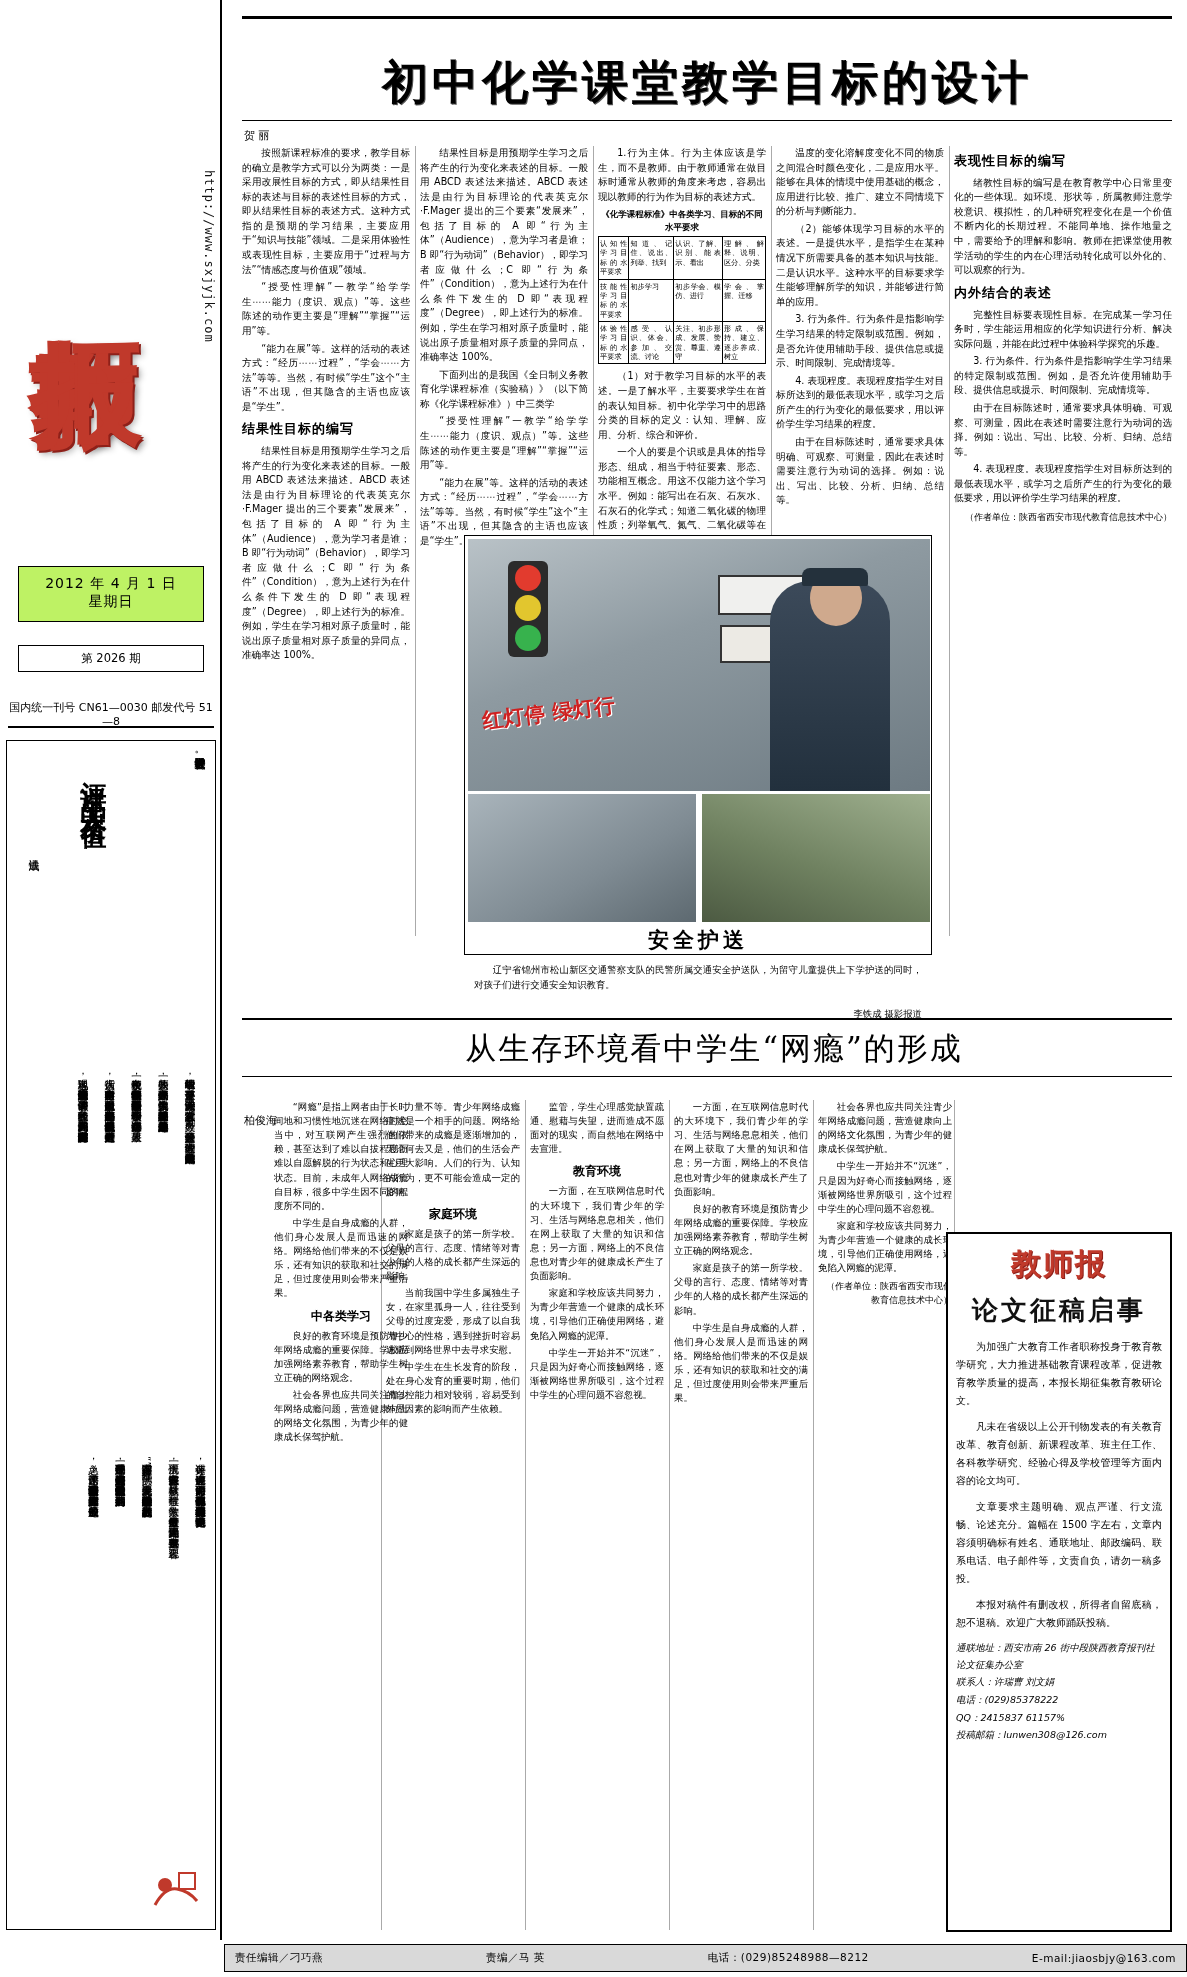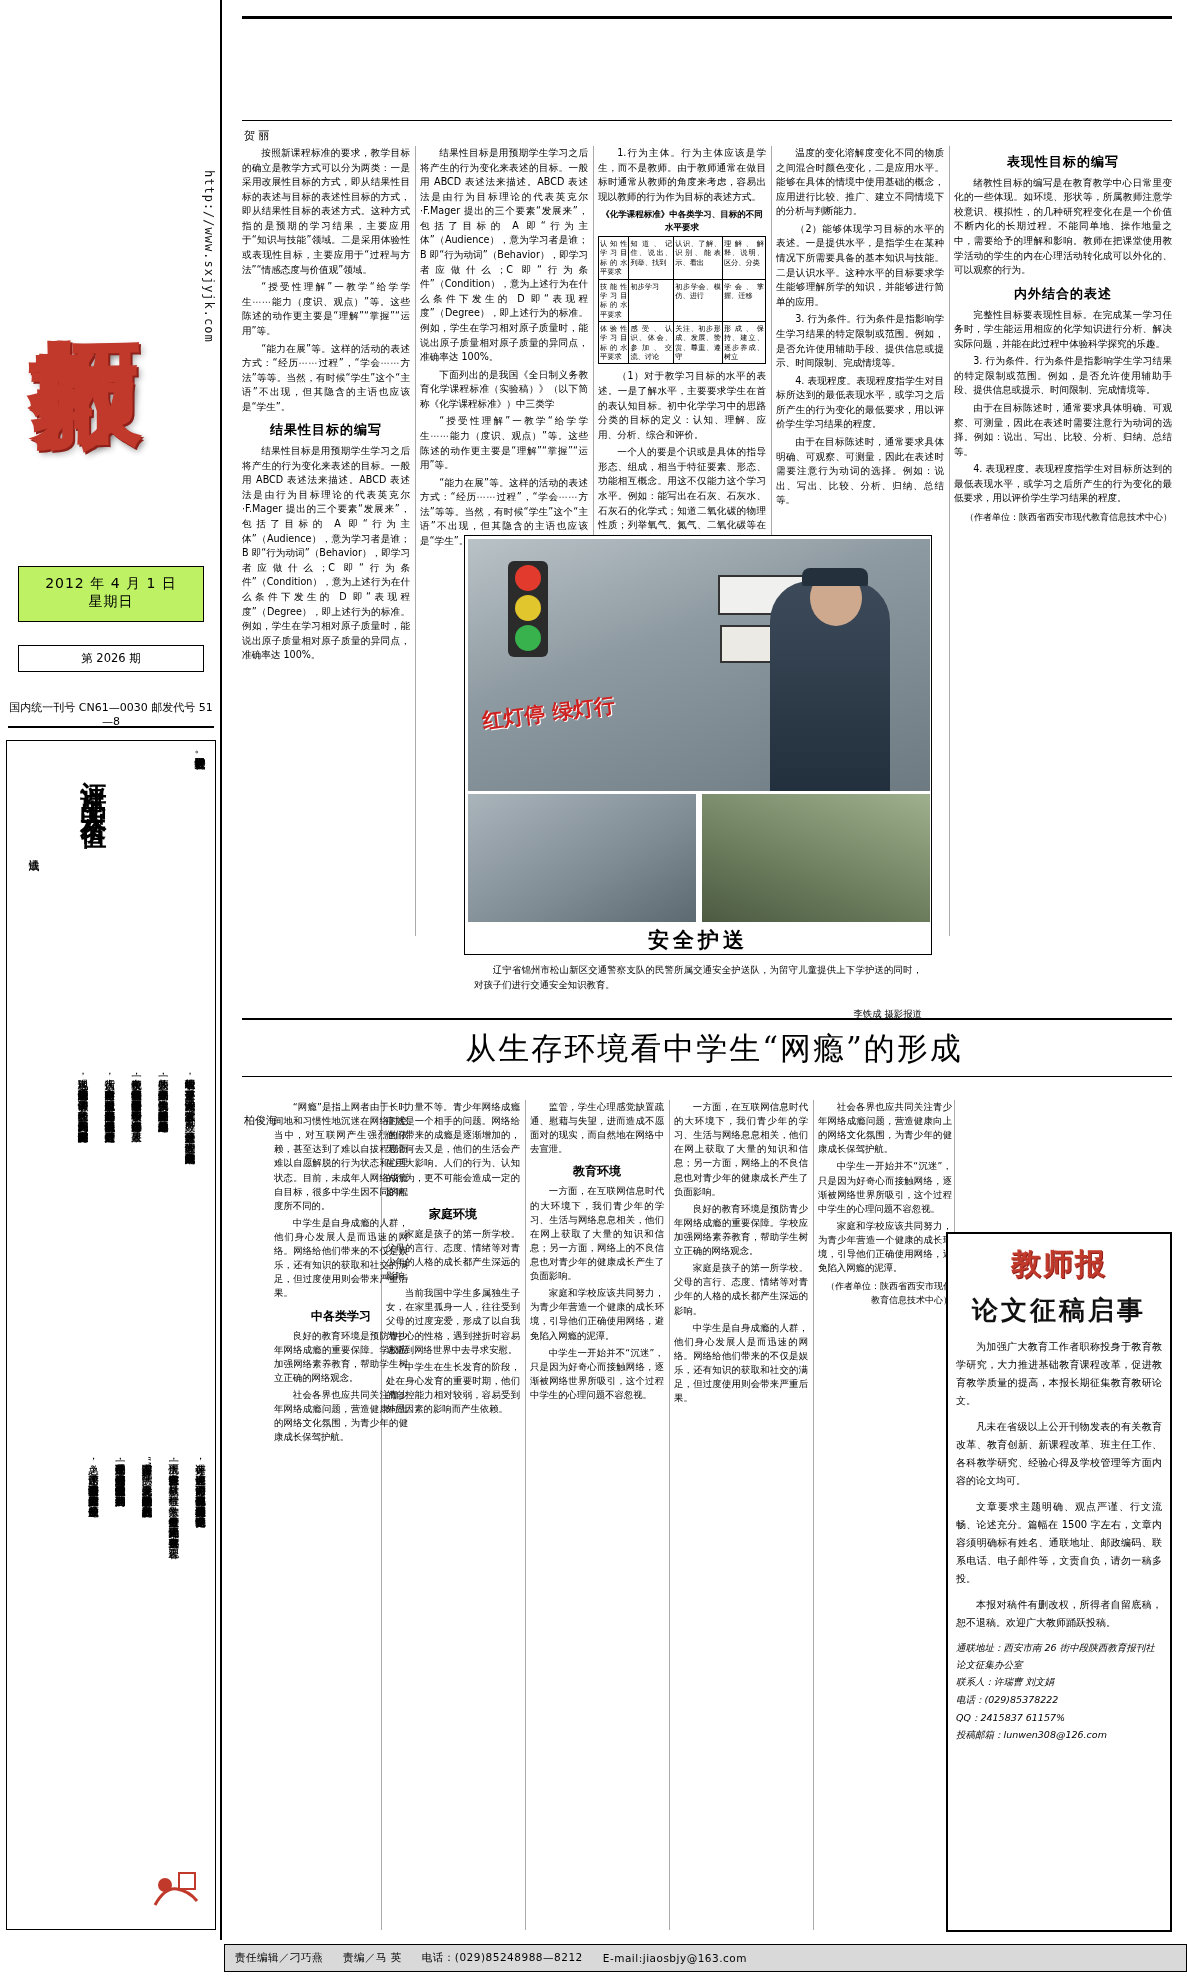--- a/index.html
+++ b/index.html
@@ -123,23 +123,23 @@
   }
   .col p { margin:0 0 3px; text-indent:2em; }
   .c1 { left:0; }
   .c2 { left:178px; }
   .c3 { left:356px; }
   .c4 { left:534px; }
   .c5 { left:712px; width:218px; }
   .col-rule { position:absolute; top:0; height:100%; border-left:1px solid #aaa; }
 
   .sub-h {
-    font-weight:bold; font-size:13px; text-align:center;
+    font-weight:bold; font-size:13px; text-align:left;
     margin:6px 0 4px; letter-spacing:1px;
-    font-family:Liberation Sans, sans-serif;
+    font-family:Liberation Mono, monospace;
   }
 
   .mini-table {
     width:100%; border-collapse:collapse; font-size:7.2px; margin:4px 0 5px;
   }
   .mini-table caption { font-size:8.5px; font-weight:bold; padding-bottom:2px; }
   .mini-table td, .mini-table th {
     border:1px solid #000; padding:2px 1px; vertical-align:top; line-height:1.3;
   }
 
@@ -255,21 +255,21 @@
   }
   .ad-body { font-size:10px; line-height:1.8; text-align:justify; text-indent:2em; }
   .ad-body p { margin:0 0 8px; }
   .ad-contact { font-size:9.5px; line-height:1.75; margin-top:2px;font-style:italic; }
   .ad-contact div { margin-bottom:1px; }
 
   
   .footer {
     position:absolute; left:224px; top:1944px; width:963px; height:28px;
     background:#d9d9d9; border:1px solid #000;
-    display:flex; align-items:center; justify-content:flex-start;
+    display:flex; align-items:center; justify-content:space-between;
     font-size:10.5px; letter-spacing:.5px;
   }
   .footer span { margin:0 10px; }
 </style>
 </head>
 <body>
 
 <div class="page">
 
   <div class="left-col">
@@ -307,20 +307,21 @@
         <path d="M6 40 q10-18 22-16 t20 12" fill="none" stroke="#c0392b" stroke-width="3"></path>
         <circle cx="16" cy="20" r="7" fill="#c0392b"></circle>
         <rect x="30" y="8" width="16" height="16" fill="none" stroke="#c0392b" stroke-width="2"></rect>
       </svg>
     </div>
   </div>
 
   <div class="main">
 
     <div class="hl-rule-top"></div>
+    <div class="headline">初中化学课堂教学目标的设计</div>
     <div class="hl-rule-bot"></div>
     <div class="author-line">贺 丽</div>
 
     <div class="cols">
       <div class="col-rule" style="left:173px"></div>
       <div class="col-rule" style="left:351px"></div>
       <div class="col-rule" style="left:529px"></div>
       <div class="col-rule" style="left:707px"></div>
 
       <div class="col c1">

